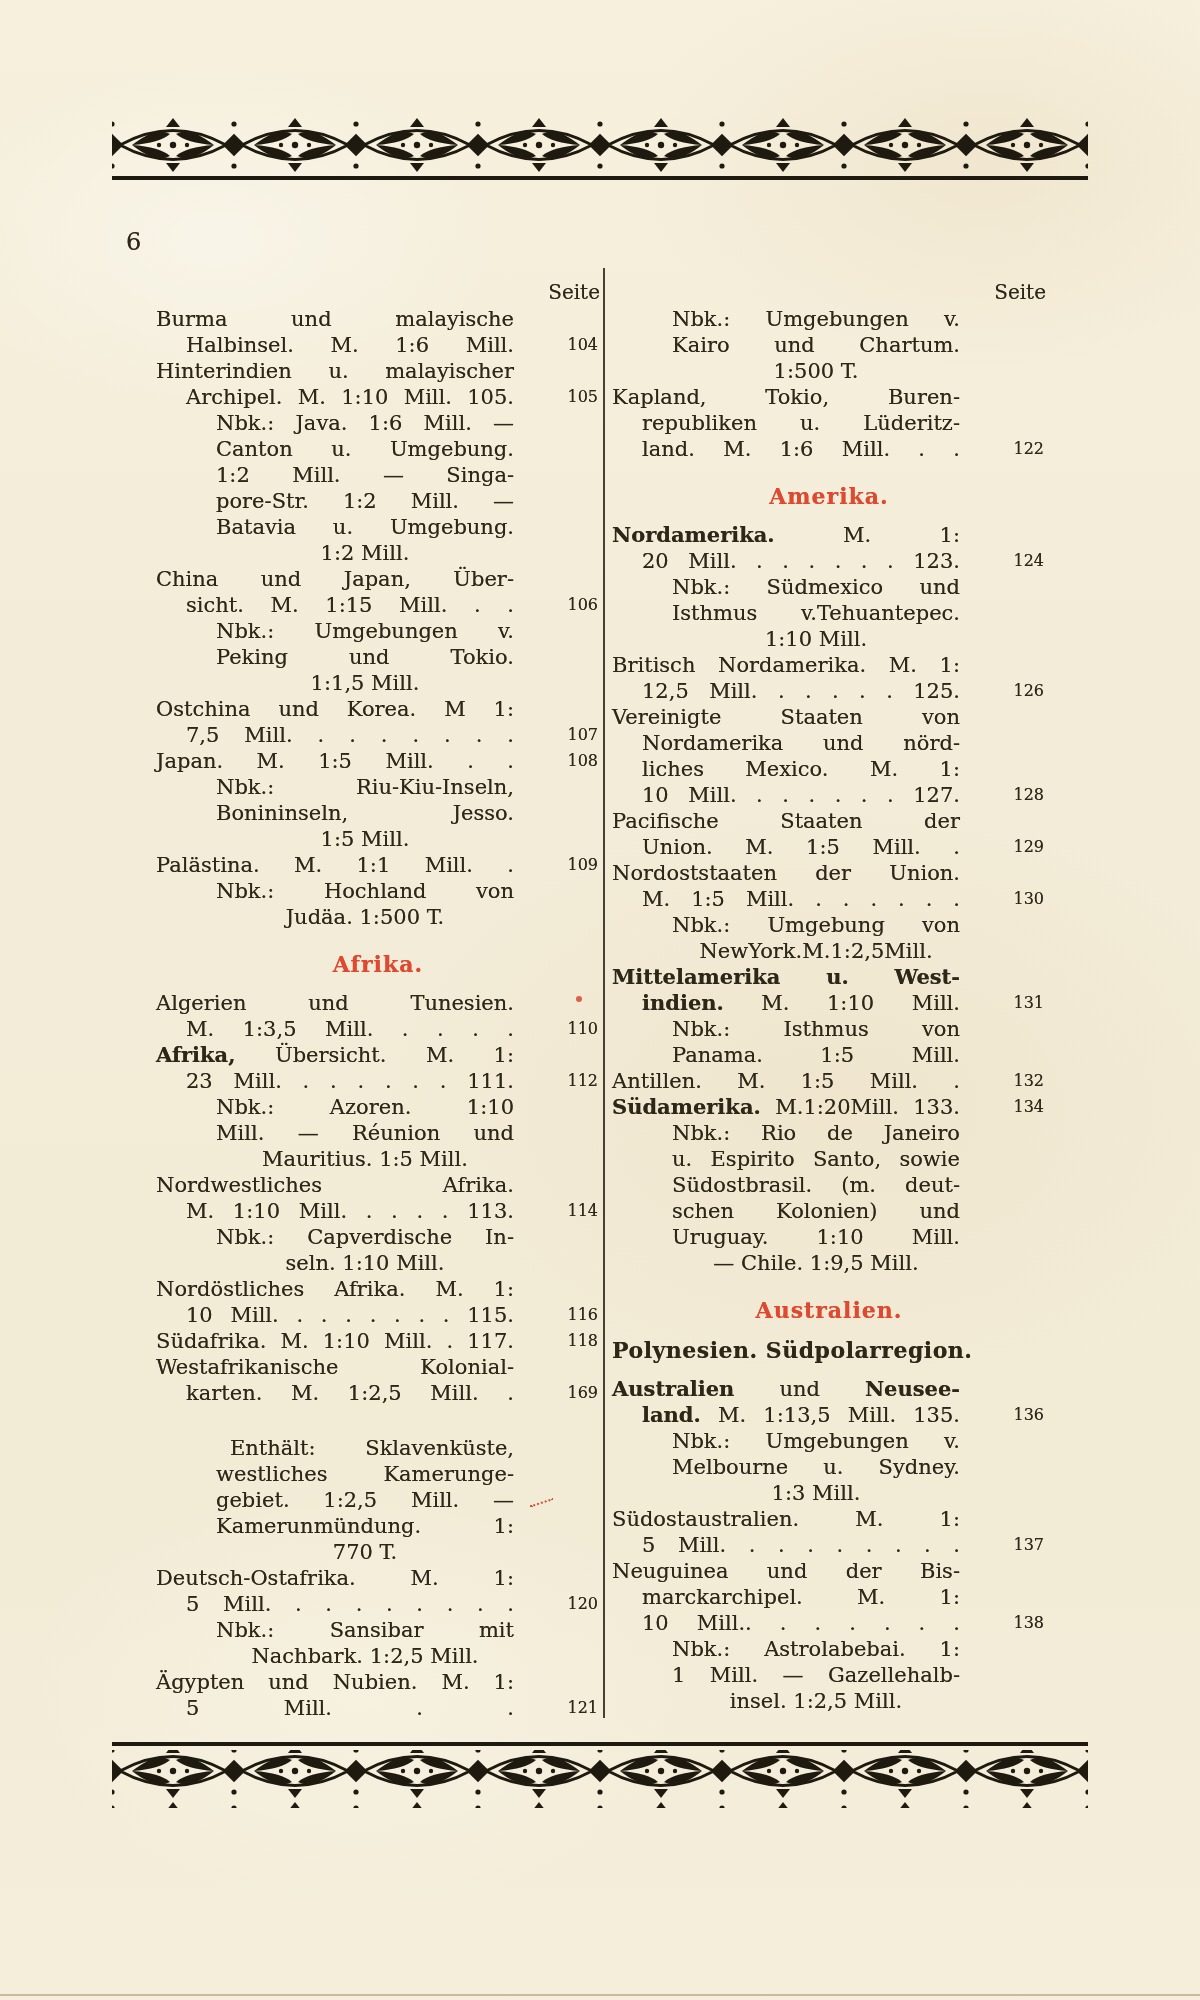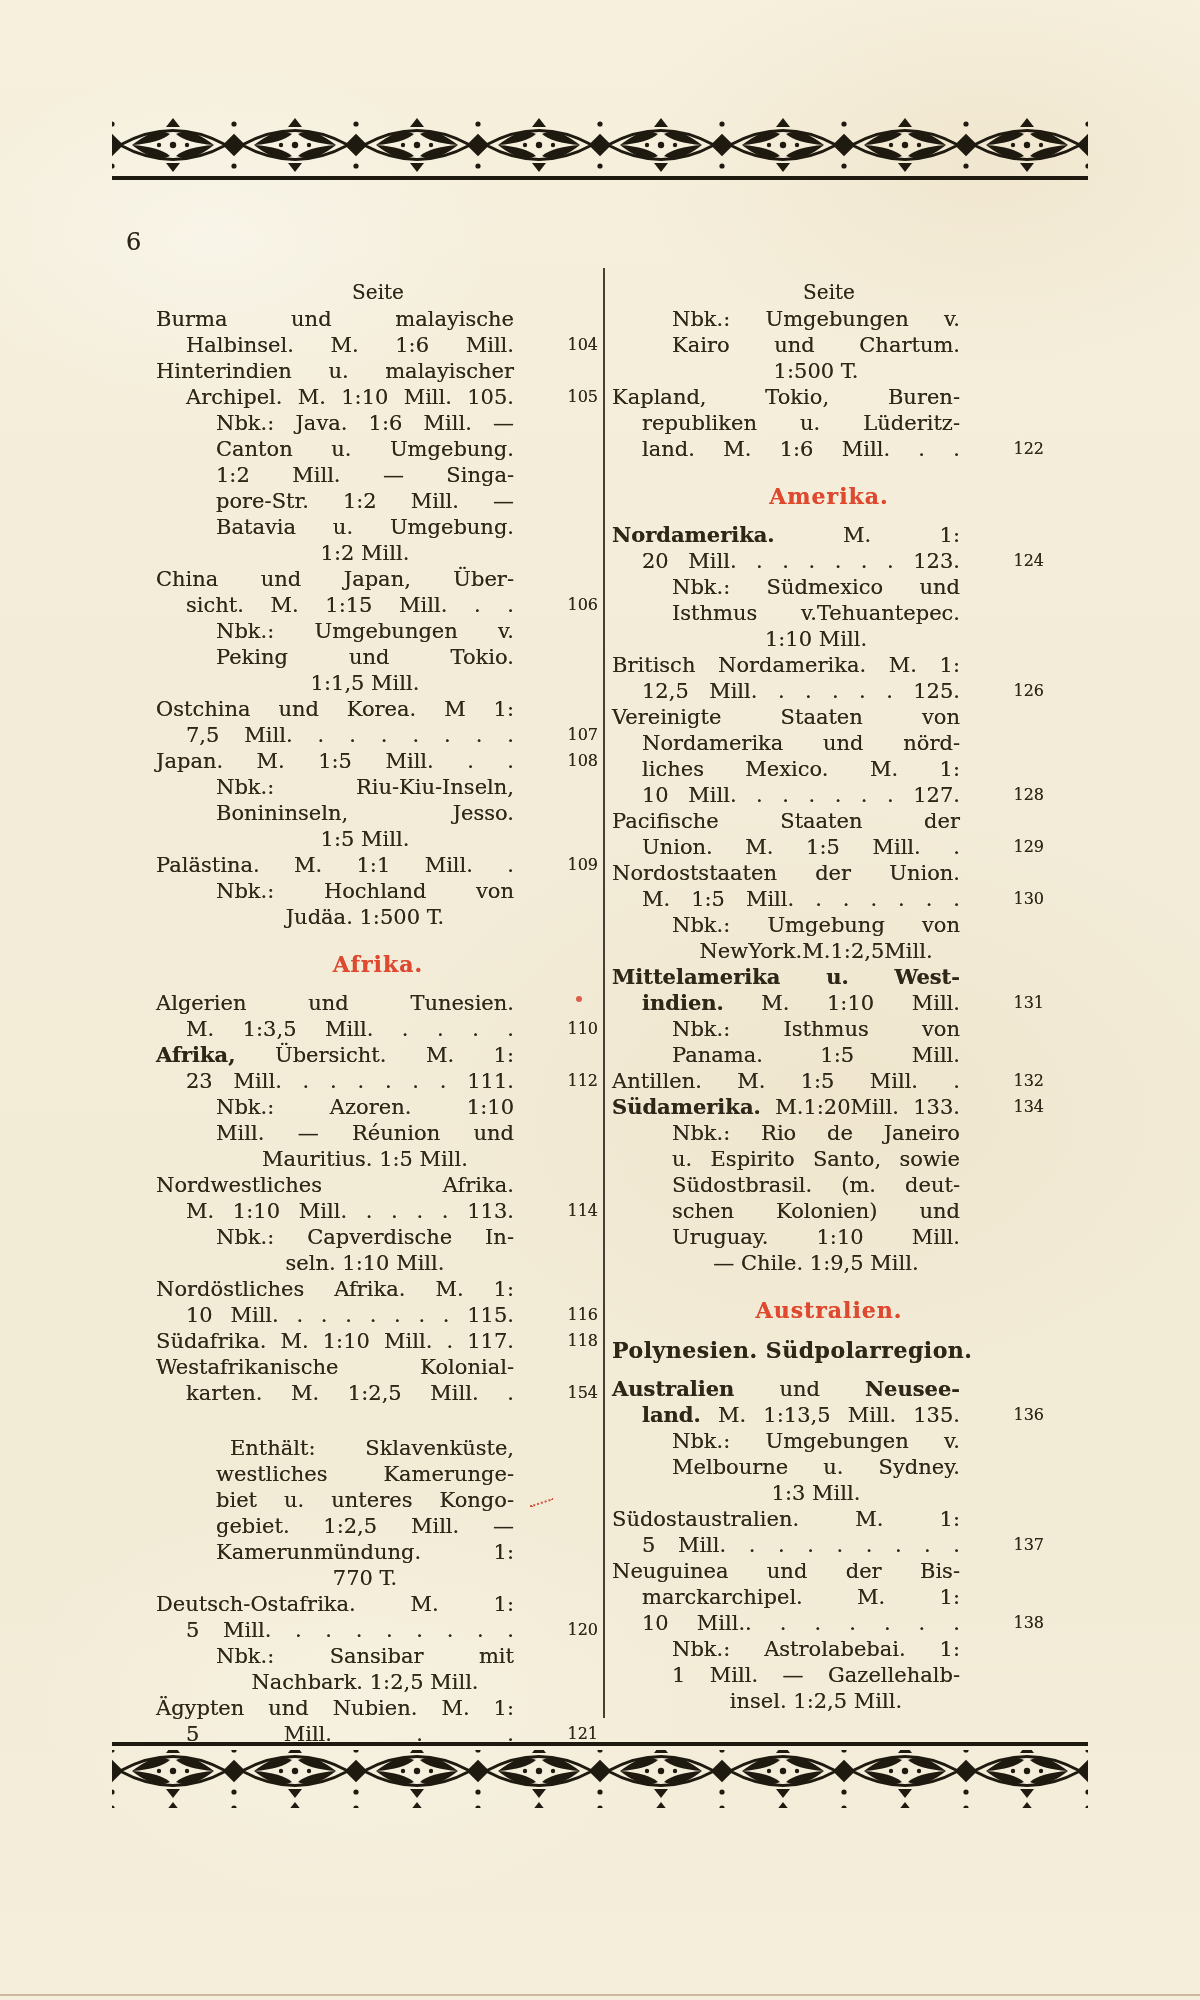--- a/index.html
+++ b/index.html
@@ -22,21 +22,21 @@
     background:rgba(150,120,85,.45);
   }
   .orn{position:absolute;display:block;}
   .pagenum{
     position:absolute;left:126px;top:228px;
     font-size:24px;letter-spacing:1px;
     text-shadow:0 0 .5px rgba(46,39,24,.7);
   }
   .seite{
     position:absolute;top:280px;
-    font-size:20px;text-align:center;
+    font-size:20px;text-align:right;
     text-shadow:0 0 .4px rgba(46,39,24,.6);
   }
   .seite.l{left:156px;width:444px;}
   .seite.r{left:612px;width:434px;}
   .divider{
     position:absolute;left:603px;top:268px;height:1450px;width:2px;
     background:#474033;
   }
   .col{
     position:absolute;top:306px;
@@ -236,30 +236,27 @@
       </div>
       <div class="line i0 just">
         <span class="txt"><span>Südafrika. M. 1:10 Mill. . 117.</span></span>
         <span class="pg">118</span>
       </div>
       <div class="line i0 just">
         <span class="txt"><span>Westafrikanische Kolonial-</span></span>
       </div>
       <div class="line i1 just">
         <span class="txt"><span>karten. M. 1:2,5 Mill. .</span></span>
-        <span class="pg">154</span>
+        <span class="pg">169</span>
       </div>
       <div class="line i3 just">
         <span class="txt"><span>Enthält: Sklavenküste,</span></span>
       </div>
       <div class="line i2 just">
         <span class="txt"><span>westliches Kamerunge-</span></span>
-      </div>
-      <div class="line i2 just">
-        <span class="txt"><span>biet u. unteres Kongo-</span></span>
       </div>
       <div class="line i2 just">
         <span class="txt"><span>gebiet. 1:2,5 Mill. —</span></span>
       </div>
       <div class="line i2 just">
         <span class="txt"><span>Kamerunmündung. 1:</span></span>
       </div>
       <div class="line i2">
         <span class="txt"><span>770 T.</span></span>
       </div>

